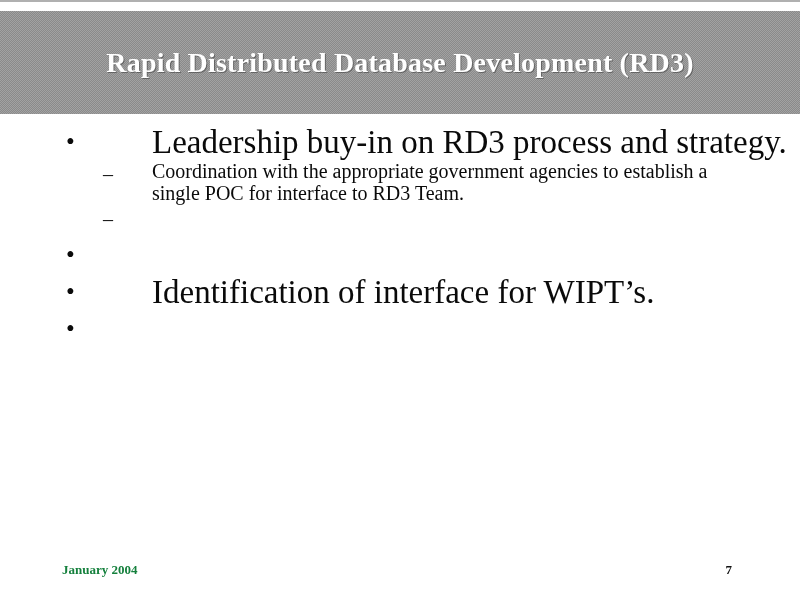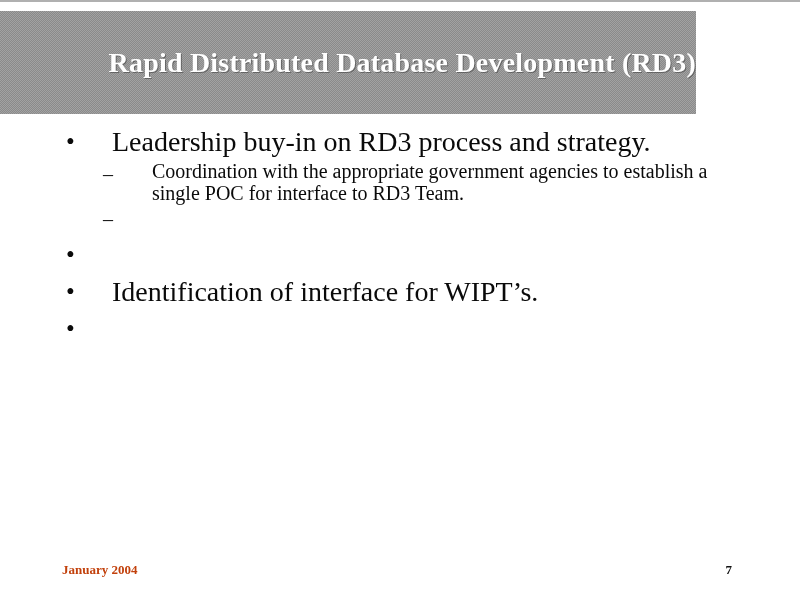--- a/index.html
+++ b/index.html
@@ -31,32 +31,32 @@
     width: 800px;
     height: 2px;
     background: #b0b0b0;
   }
 
   
   .title-banner {
     position: absolute;
     left: 0;
     top: 11px;
-    width: 696px;
+    width: 800px;
     height: 103px;
     
     background-color: #8a8a8a;
     background-image:
       linear-gradient(45deg, #a2a2a2 25%, transparent 25%, transparent 75%, #a2a2a2 75%),
       linear-gradient(45deg, #a2a2a2 25%, transparent 25%, transparent 75%, #a2a2a2 75%);
     background-size: 2px 2px;
     background-position: 0 0, 1px 1px;
     display: flex;
     flex-direction: column;
-    align-items: flex-end;
+    align-items: center;
     justify-content: center;
   }
 
   .title-line {
     color: #ffffff;
     font-weight: bold;
     font-size: 28px;
     line-height: 38px;
     letter-spacing: 0.2px;
     text-align: center;
@@ -86,23 +86,24 @@
   .lvl1 .marker {
     width: 50px;
     flex: 0 0 50px;
     font-size: 25px;
     line-height: 32px;
     text-align: left;
     padding-left: 4px;
     box-sizing: border-box;
   }
   .lvl1 .text {
-    font-size: 28px;
+    font-size: 33px;
     line-height: 32px;
     max-width: 640px;
+    margin-left: 40px;
   }
 
   
   .lvl2 {
     margin-left: 100px;
     margin-bottom: 1px;
   }
   .lvl2 .marker {
     width: 52px;
     flex: 0 0 52px;
@@ -122,21 +123,21 @@
     margin-top: 5px;
   }
 
   
   .footer-date {
     position: absolute;
     left: 62px;
     bottom: 22px;
     font-size: 13px;
     font-weight: bold;
-    color: #c2410c;
+    color: #15803d;
   }
   .footer-page {
     position: absolute;
     right: 68px;
     bottom: 22px;
     font-size: 13px;
     font-weight: bold;
     color: #111111;
   }
 </style>

